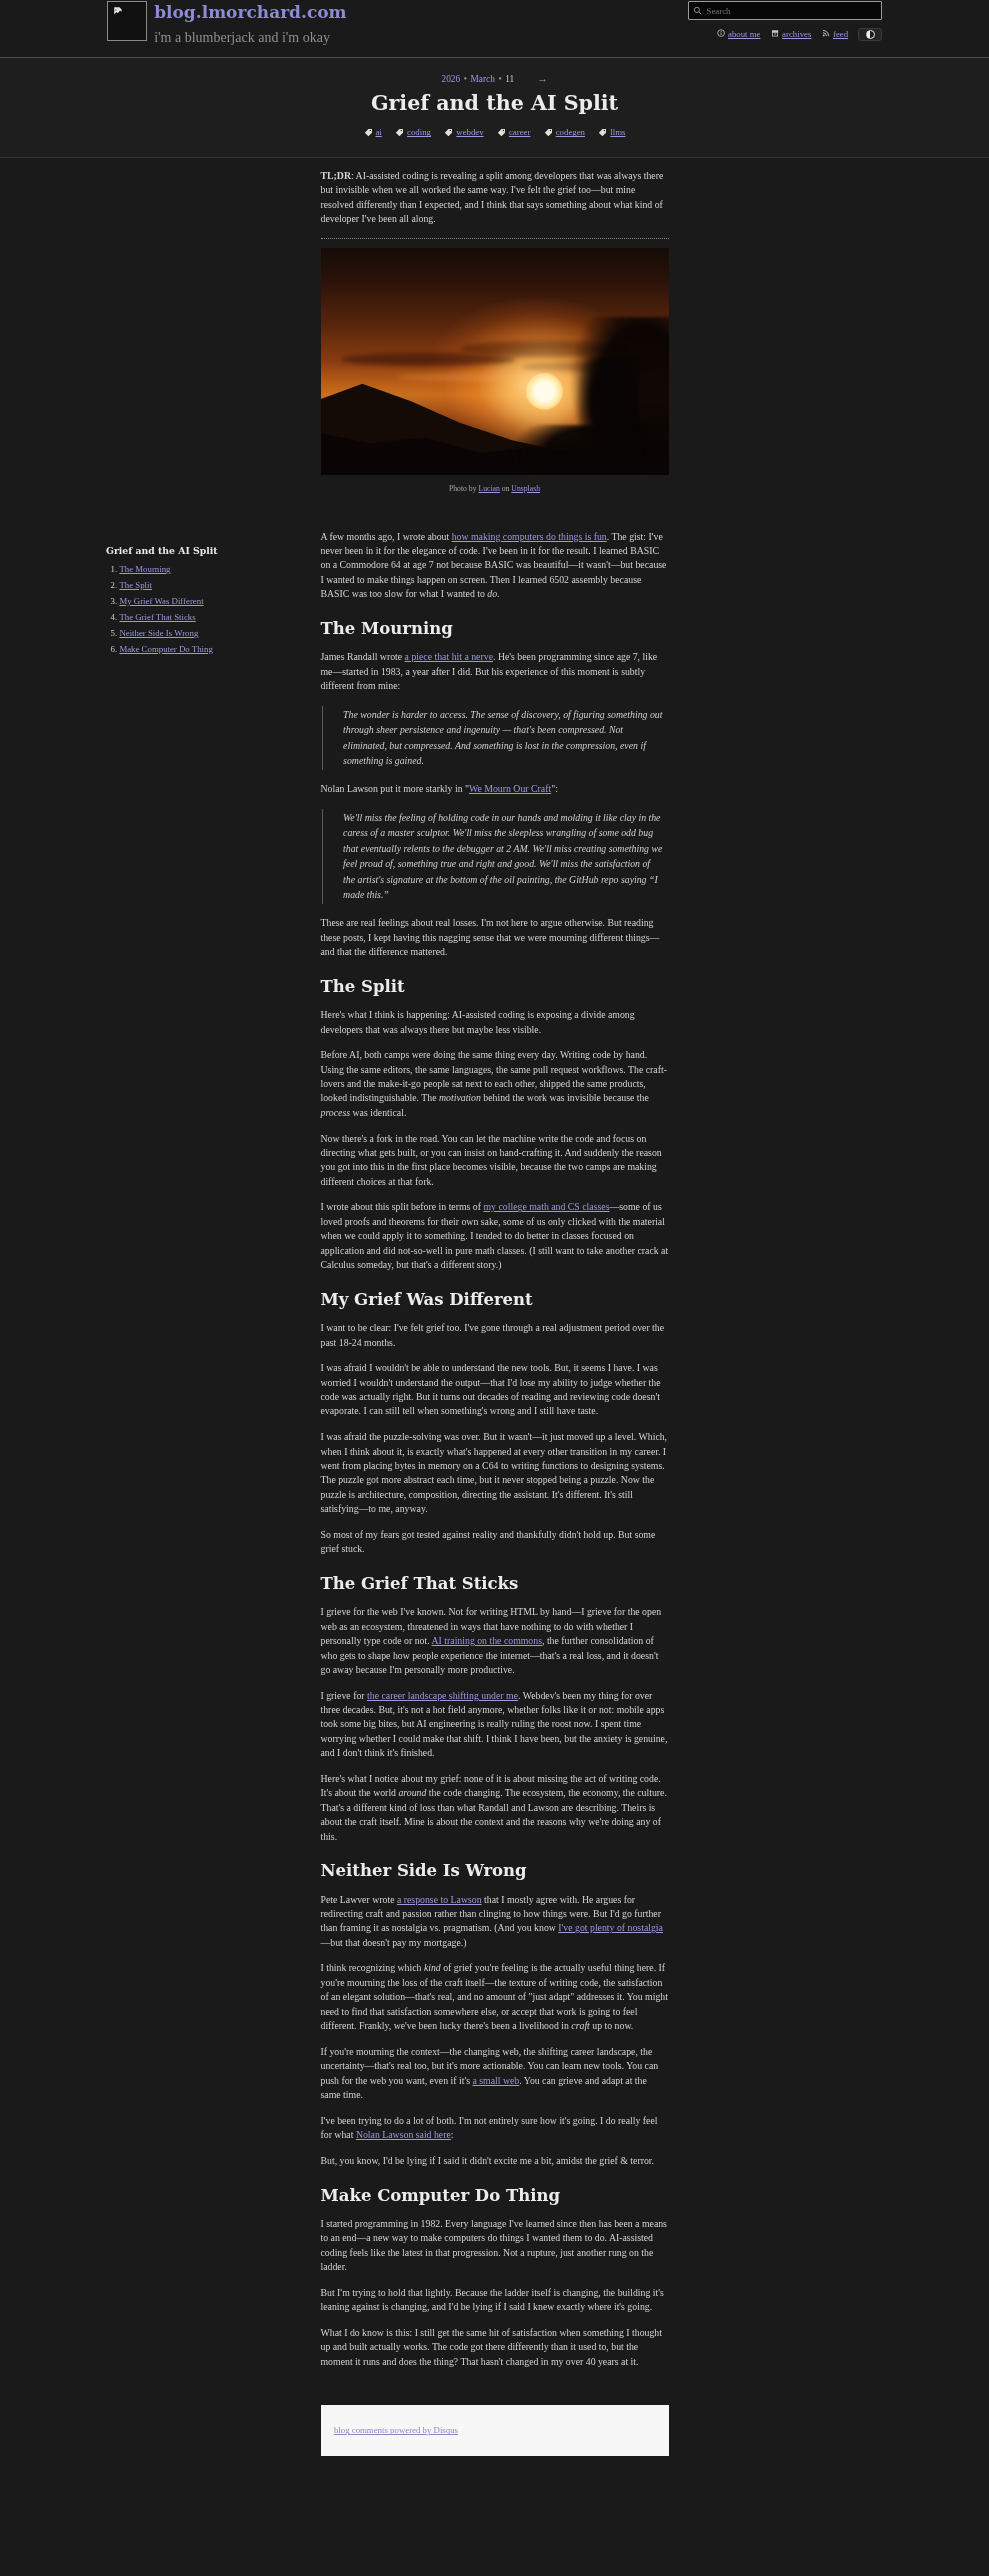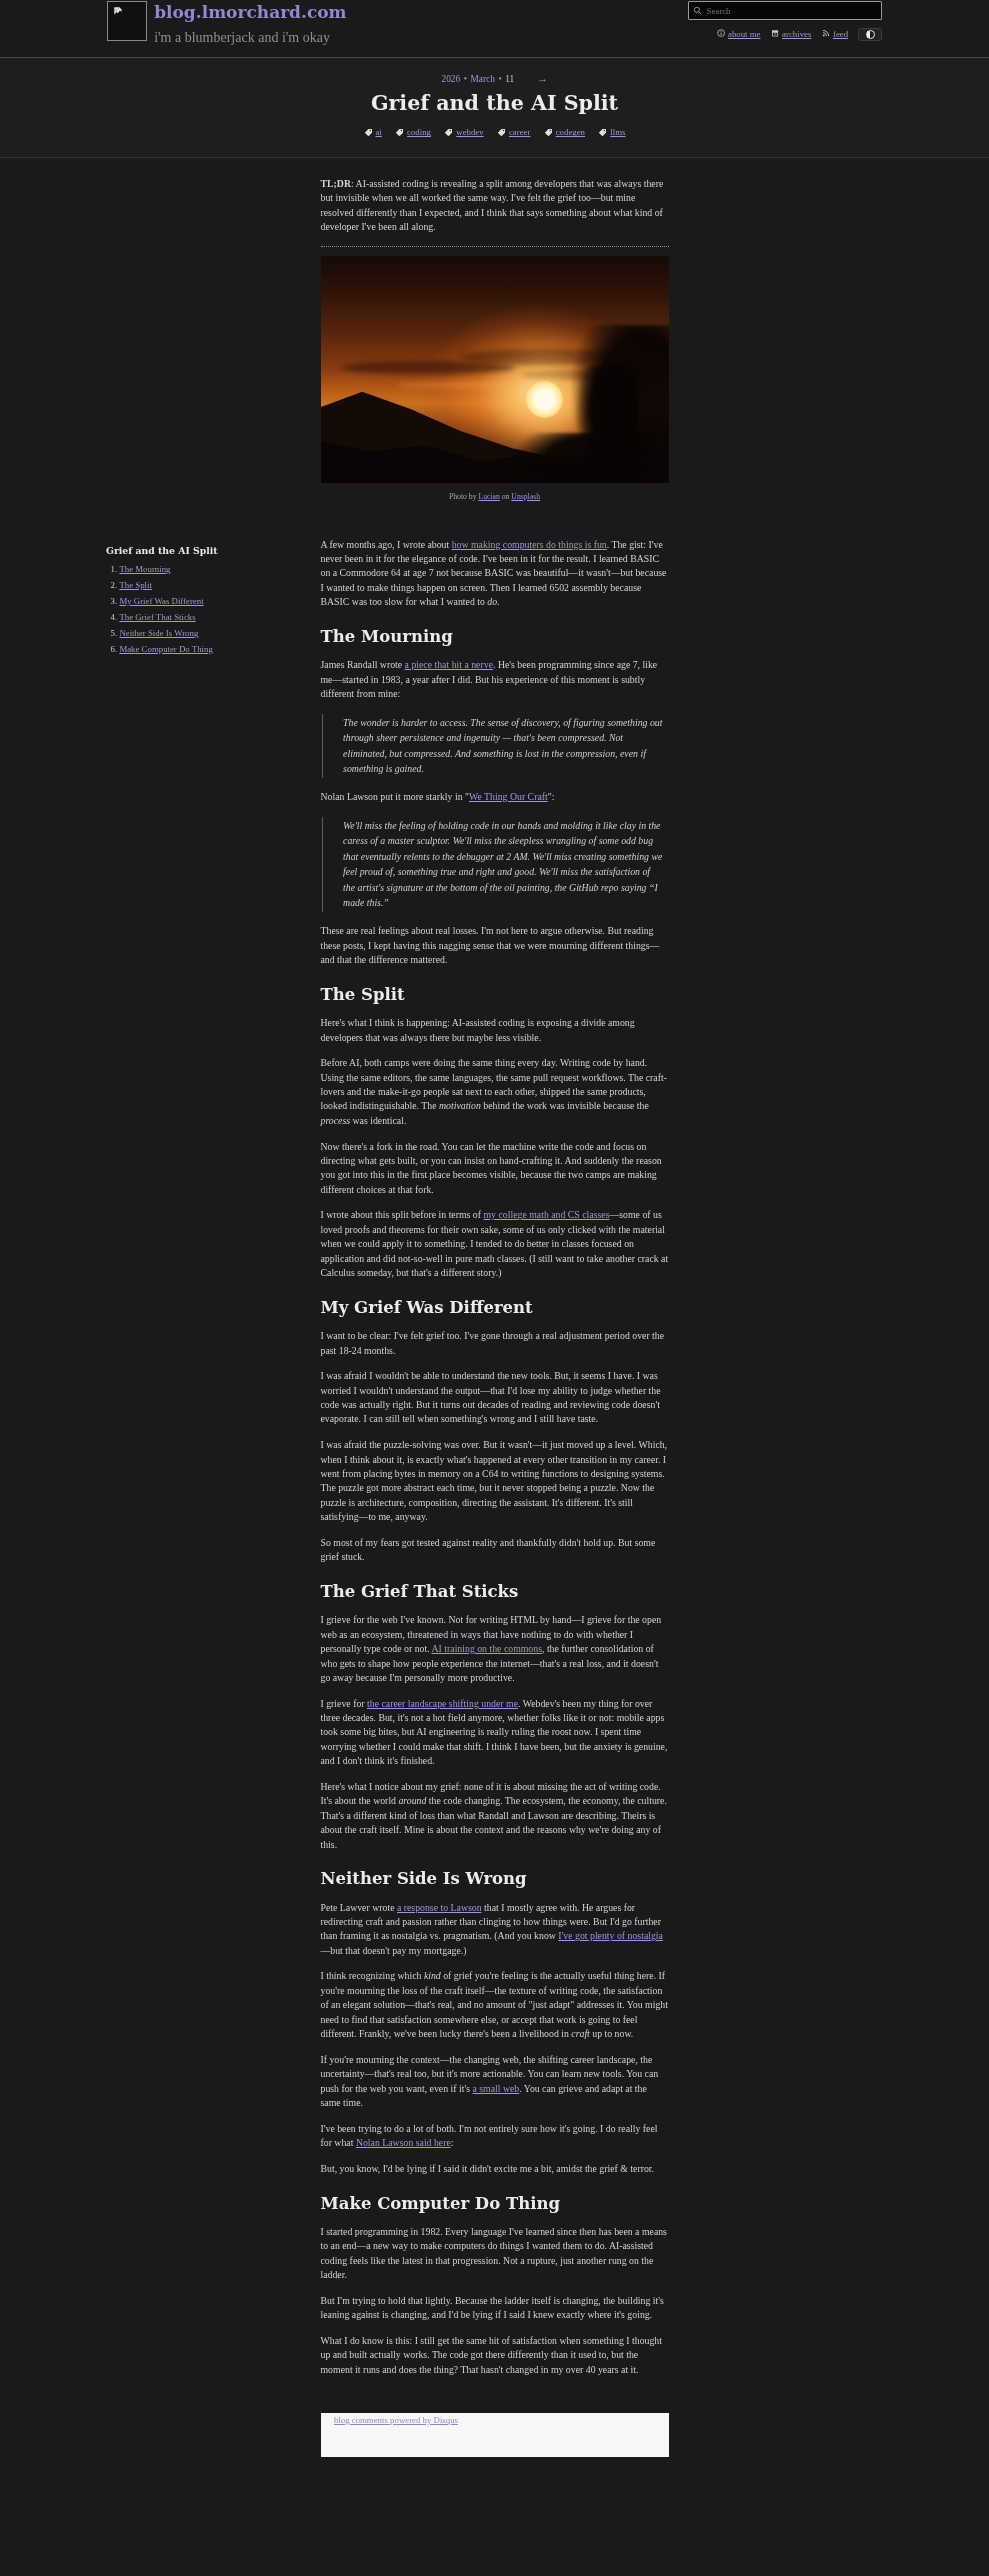--- a/index.html
+++ b/index.html
@@ -47,21 +47,21 @@
 
   
   .main{position:relative;width:989px;}
   .toc{position:absolute;left:106px;top:387px;width:170px;}
   .toc-title{font-family:"DejaVu Serif","Liberation Serif",serif;font-size:9.3px;font-weight:bold;color:#e8e8e8;margin:0 0 5.2px;}
   .toc ol{margin:0;padding-left:13.4px;color:#cfcfcf;font-size:8.8px;}
   .toc li{line-height:16px;}
 
   article{width:348px;margin:0 auto;padding-top:6.7px;font-size:9.8px;line-height:14.4px;}
   article p{margin:11.3px 0;}
-  article p.tldr{margin-top:12px;}
+  article p.tldr{margin-top:4px;}
   article h2{font-family:"DejaVu Serif","Liberation Serif",serif;font-size:16.5px;font-weight:bold;
      color:#ececec;margin:17.5px 0 9.3px;line-height:1.2;}
   article blockquote{margin:12.4px 0 12.4px 1px;padding:1px 5.2px 1px 20.6px;border-left:1.5px solid #5c5c5c;
      font-style:italic;color:#cfcfcf;line-height:15.5px;}
   .dotted-rule{border:none;border-top:1px dotted #8f8f8f;margin:11.3px 0 9.8px;}
 
   
   figure.hero{margin:0 0 33px;}
   .sunset{width:348px;height:227px;position:relative;overflow:hidden;border-radius:0.5px;
     background:
@@ -79,21 +79,21 @@
       clip-path:polygon(0 22%,12% 6%,26% 24%,40% 46%,55% 64%,68% 74%,82% 70%,100% 84%,100% 100%,0 100%);}
   .sunset .fore{position:absolute;left:0;top:74%;width:100%;height:26%;background:#0a0504;
       clip-path:polygon(0 28%,14% 46%,30% 36%,46% 62%,60% 52%,76% 72%,100% 38%,100% 100%,0 100%);}
   .sunset .tree{position:absolute;background:radial-gradient(ellipse at 60% 40%,rgba(8,4,3,0.96) 42%,rgba(8,4,3,0) 72%);filter:blur(1.5px);}
   .sunset .t1{right:-20.6px;top:30%;width:118px;height:170px;}
   .sunset .t2{right:31px;top:48%;width:62px;height:113px;}
   .sunset .t3{left:55%;top:78%;width:134px;height:72px;}
   figcaption{text-align:center;font-size:7.7px;color:#a8a8a8;margin-top:6.7px;}
 
   
-  .disqus-box{margin-top:36px;width:348px;height:44px;background:#f7f7f7;display:flex;align-items:flex-start;}
+  .disqus-box{margin-top:36px;width:348px;height:51px;background:#f7f7f7;display:flex;align-items:center;}
   .disqus-box a{margin-left:13.4px;font-size:8.8px;color:#8a88c8;}
 
   .ic svg{display:block;}
 </style>
 </head>
 <body>
 
 <div class="page">
 
   <header class="site-header">
@@ -259,21 +259,21 @@
           <div class="tree t3"></div>
         </div>
         <figcaption>Photo by <a href="#">Lucian</a> on <a href="#">Unsplash</a></figcaption>
       </figure>
 
       <p>A few months ago, I wrote about <a href="#">how making computers do things is fun</a>. The gist: I've never been in it for the elegance of code. I've been in it for the result. I learned BASIC on a Commodore 64 at age 7 not because BASIC was beautiful—it wasn't—but because I wanted to make things happen on screen. Then I learned 6502 assembly because BASIC was too slow for what I wanted to <em>do</em>.</p>
 
       <h2>The Mourning</h2>
       <p>James Randall wrote <a href="#">a piece that hit a nerve</a>. He's been programming since age 7, like me—started in 1983, a year after I did. But his experience of this moment is subtly different from mine:</p>
       <blockquote>The wonder is harder to access. The sense of discovery, of figuring something out through sheer persistence and ingenuity — that's been compressed. Not eliminated, but compressed. And something is lost in the compression, even if something is gained.</blockquote>
-      <p>Nolan Lawson put it more starkly in "<a href="#">We Thing Our Craft</a>":</p>
+      <p>Nolan Lawson put it more starkly in "<a href="#">We Mourn Our Craft</a>":</p>
       <blockquote>We'll miss the feeling of holding code in our hands and molding it like clay in the caress of a master sculptor. We'll miss the sleepless wrangling of some odd bug that eventually relents to the debugger at 2 AM. We'll miss creating something we feel proud of, something true and right and good. We'll miss the satisfaction of the artist's signature at the bottom of the oil painting, the GitHub repo saying “I made this.”</blockquote>
       <p>These are real feelings about real losses. I'm not here to argue otherwise. But reading these posts, I kept having this nagging sense that we were mourning different things—and that the difference mattered.</p>
 
       <h2>The Split</h2>
       <p>Here's what I think is happening: AI-assisted coding is exposing a divide among developers that was always there but maybe less visible.</p>
       <p>Before AI, both camps were doing the same thing every day. Writing code by hand. Using the same editors, the same languages, the same pull request workflows. The craft-lovers and the make-it-go people sat next to each other, shipped the same products, looked indistinguishable. The <em>motivation</em> behind the work was invisible because the <em>process</em> was identical.</p>
       <p>Now there's a fork in the road. You can let the machine write the code and focus on directing what gets built, or you can insist on hand-crafting it. And suddenly the reason you got into this in the first place becomes visible, because the two camps are making different choices at that fork.</p>
       <p>I wrote about this split before in terms of <a href="#">my college math and CS classes</a>—some of us loved proofs and theorems for their own sake, some of us only clicked with the material when we could apply it to something. I tended to do better in classes focused on application and did not-so-well in pure math classes. (I still want to take another crack at Calculus someday, but that's a different story.)</p>
 
       <h2>My Grief Was Different</h2>

